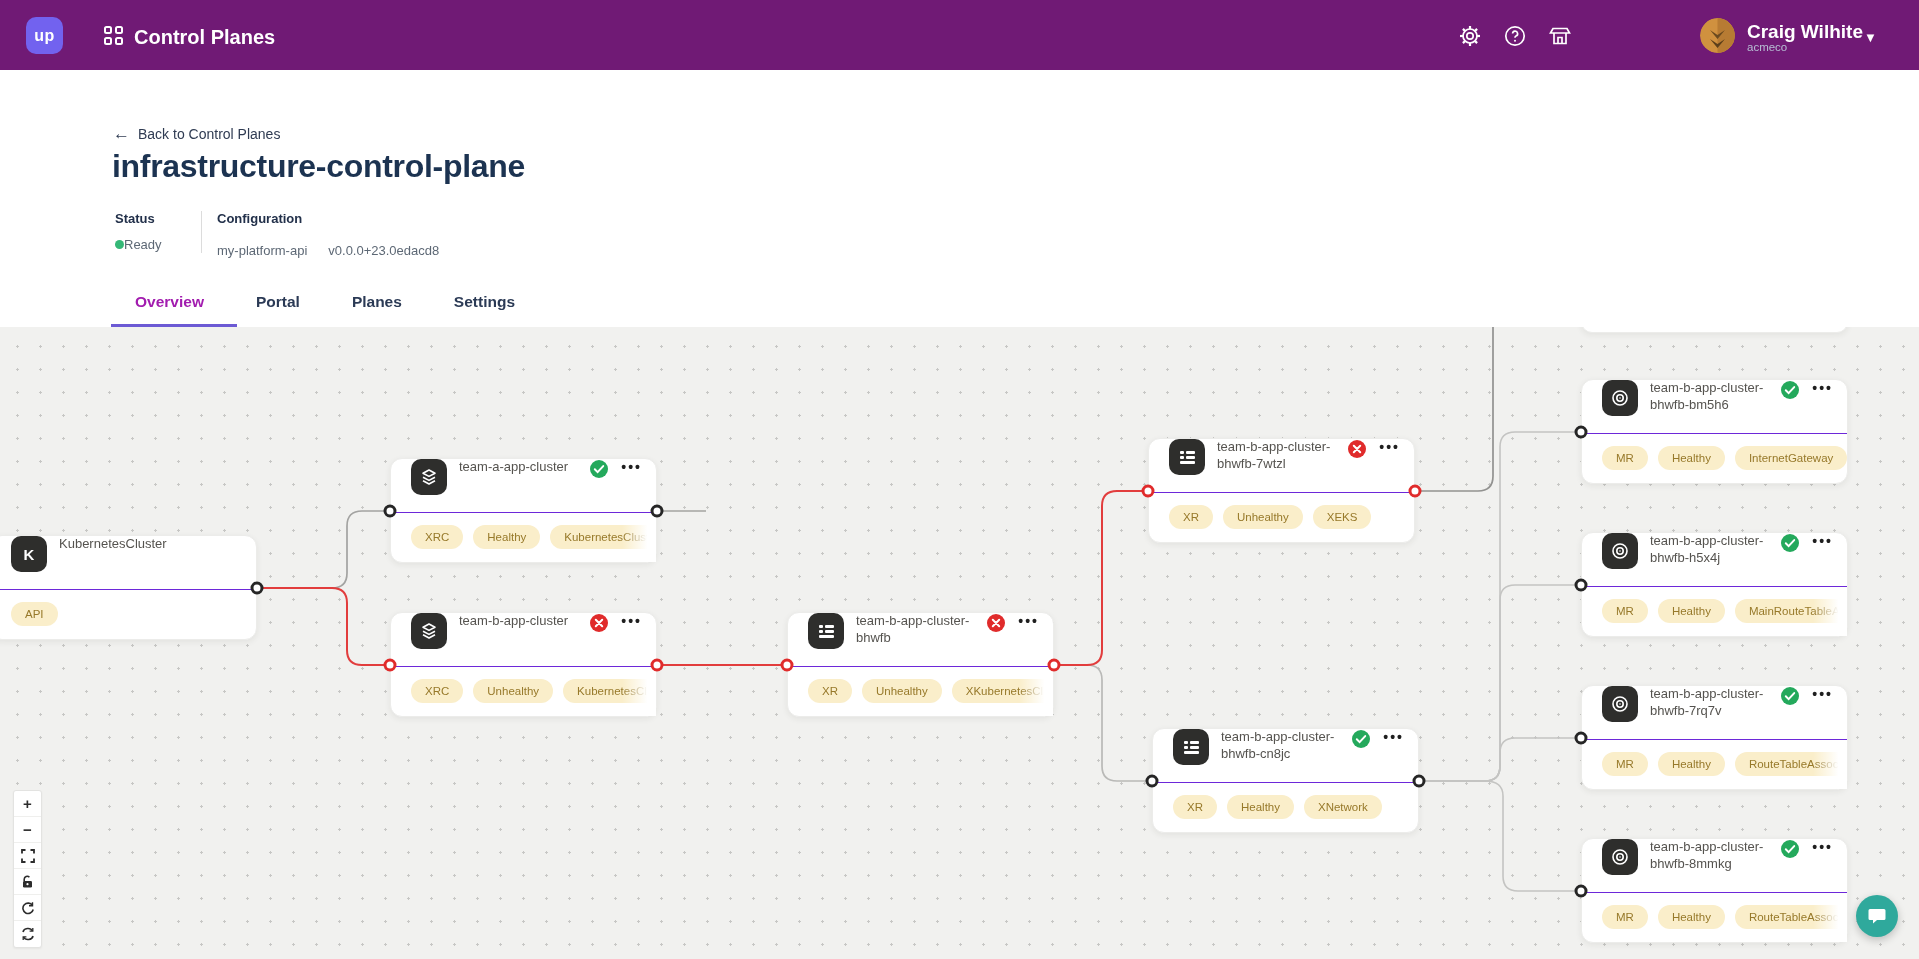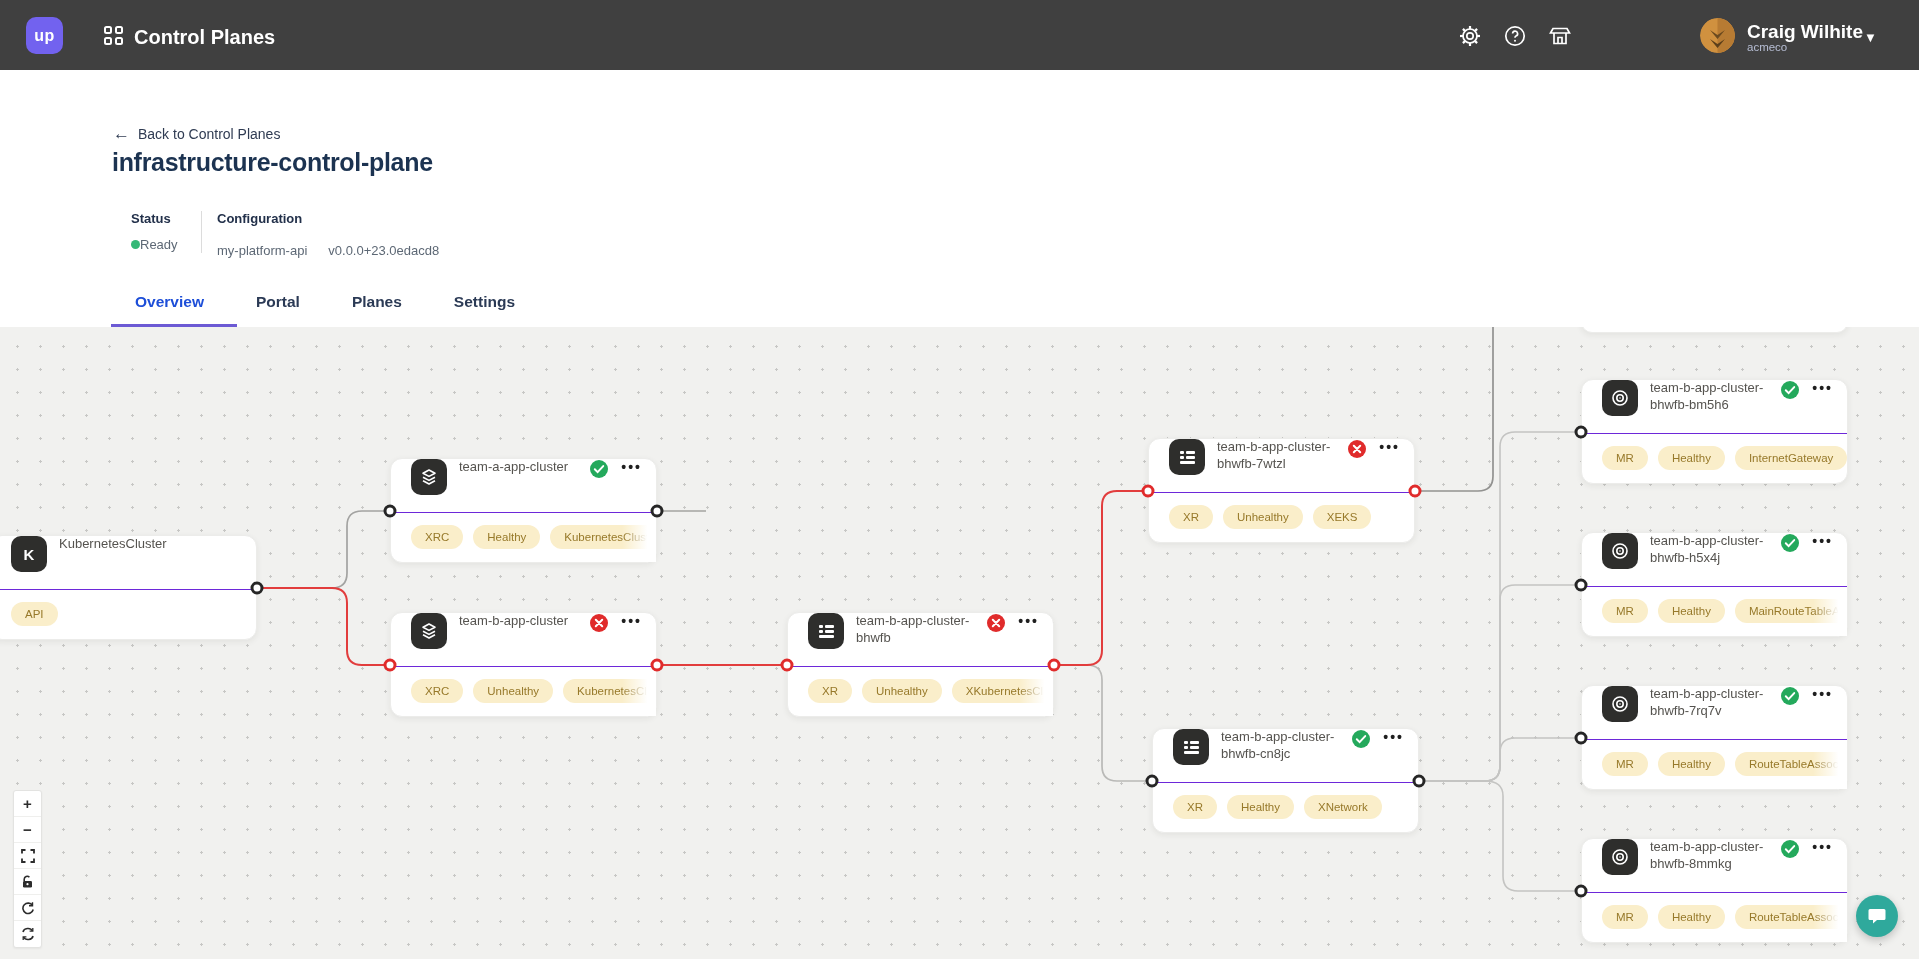--- a/index.html
+++ b/index.html
@@ -1,21 +1,21 @@
 <!DOCTYPE html>
 <html><head>
 <meta charset="utf-8">
 <style>
   * { margin:0; padding:0; box-sizing:border-box; }
   html,body { width:1919px; height:959px; overflow:hidden;
     font-family:"Liberation Sans", sans-serif; background:#fff; }
 
   
   .navbar { position:absolute; left:0; top:0; width:1919px; height:70px;
-    background:#404040; display:flex; align-items:center; }
+    background:#701a75; display:flex; align-items:center; }
   .logo-tile { position:absolute; left:26px; top:17px; width:37px; height:37px;
     background:#7262ef; border-radius:10px; display:grid; place-items:center;
     color:#fff; font-weight:bold; font-size:16px; letter-spacing:0.5px; }
   .grid-icon { position:absolute; left:104px; top:26px; width:19px; height:19px;
     display:grid; grid-template-columns:1fr 1fr; gap:3px; }
   .grid-icon span { border:2px solid #fff; border-radius:2.5px; }
   .nav-title { position:absolute; left:134px; top:26px; color:#fff;
     font-size:20px; font-weight:bold; }
   .nav-icon { position:absolute; top:25px; width:22px; height:22px; color:#fff; }
   .avatar { position:absolute; left:1700px; top:18px; width:35px; height:35px;
@@ -23,34 +23,34 @@
   .user-name { position:absolute; left:1747px; top:21px; color:#fff;
     font-size:19px; font-weight:bold; }
   .user-org { position:absolute; left:1747px; top:41px; color:#b7bed4; font-size:11.5px; }
   .chevron-down { position:absolute; left:1864px; top:30px; color:#fff; font-size:13px; }
 
   
   .back-link { position:absolute; left:113px; top:125px; color:#2f3b52;
     font-size:14px; display:flex; align-items:center; gap:8px; cursor:pointer; }
   .back-arrow { font-size:17px; line-height:1; }
   .page-title { position:absolute; left:112px; top:148px; color:#1c3351;
-    font-size:25px; font-weight:bold; letter-spacing:-0.3px; }
+    font-size:32px; font-weight:bold; letter-spacing:-0.3px; }
   .meta-label { font-size:13px; font-weight:bold; color:#22304a; }
   .meta-value { font-size:13px; color:#5d6875; }
-  .status-block { position:absolute; left:131px; top:211px; }
+  .status-block { position:absolute; left:115px; top:211px; }
   .status-value { display:flex; align-items:center; gap:0; margin-top:11px; }
   .status-dot-green { width:9px; height:9px; border-radius:50%; background:#35b877; }
   .meta-divider { position:absolute; left:201px; top:211px; width:1px; height:42px; background:#dcdcdc; }
   .config-block { position:absolute; left:217px; top:211px; }
   .config-values { display:flex; gap:21px; margin-top:17px; }
 
   
   .tabs { position:absolute; left:135px; top:293px; display:flex; column-gap:52px; }
   .tab { font-size:15.5px; font-weight:bold; color:#2b3a55; cursor:pointer; }
-  .tab.active { color:#1d4ed8; }
+  .tab.active { color:#a21caf; }
   .tab-underline { position:absolute; left:111px; top:324px; width:126px; height:3px; background:#6c5ad4; }
 
   
   .canvas { position:absolute; left:0; top:327px; width:1919px; height:632px;
     background-color:#f1f1ef; overflow:hidden;
     background-image:radial-gradient(circle, #c7c7c5 1.2px, transparent 1.3px);
     background-size:23px 23px; background-position:6px 8px; }
   .edges { position:absolute; inset:0; width:1919px; height:632px; }
 
   

